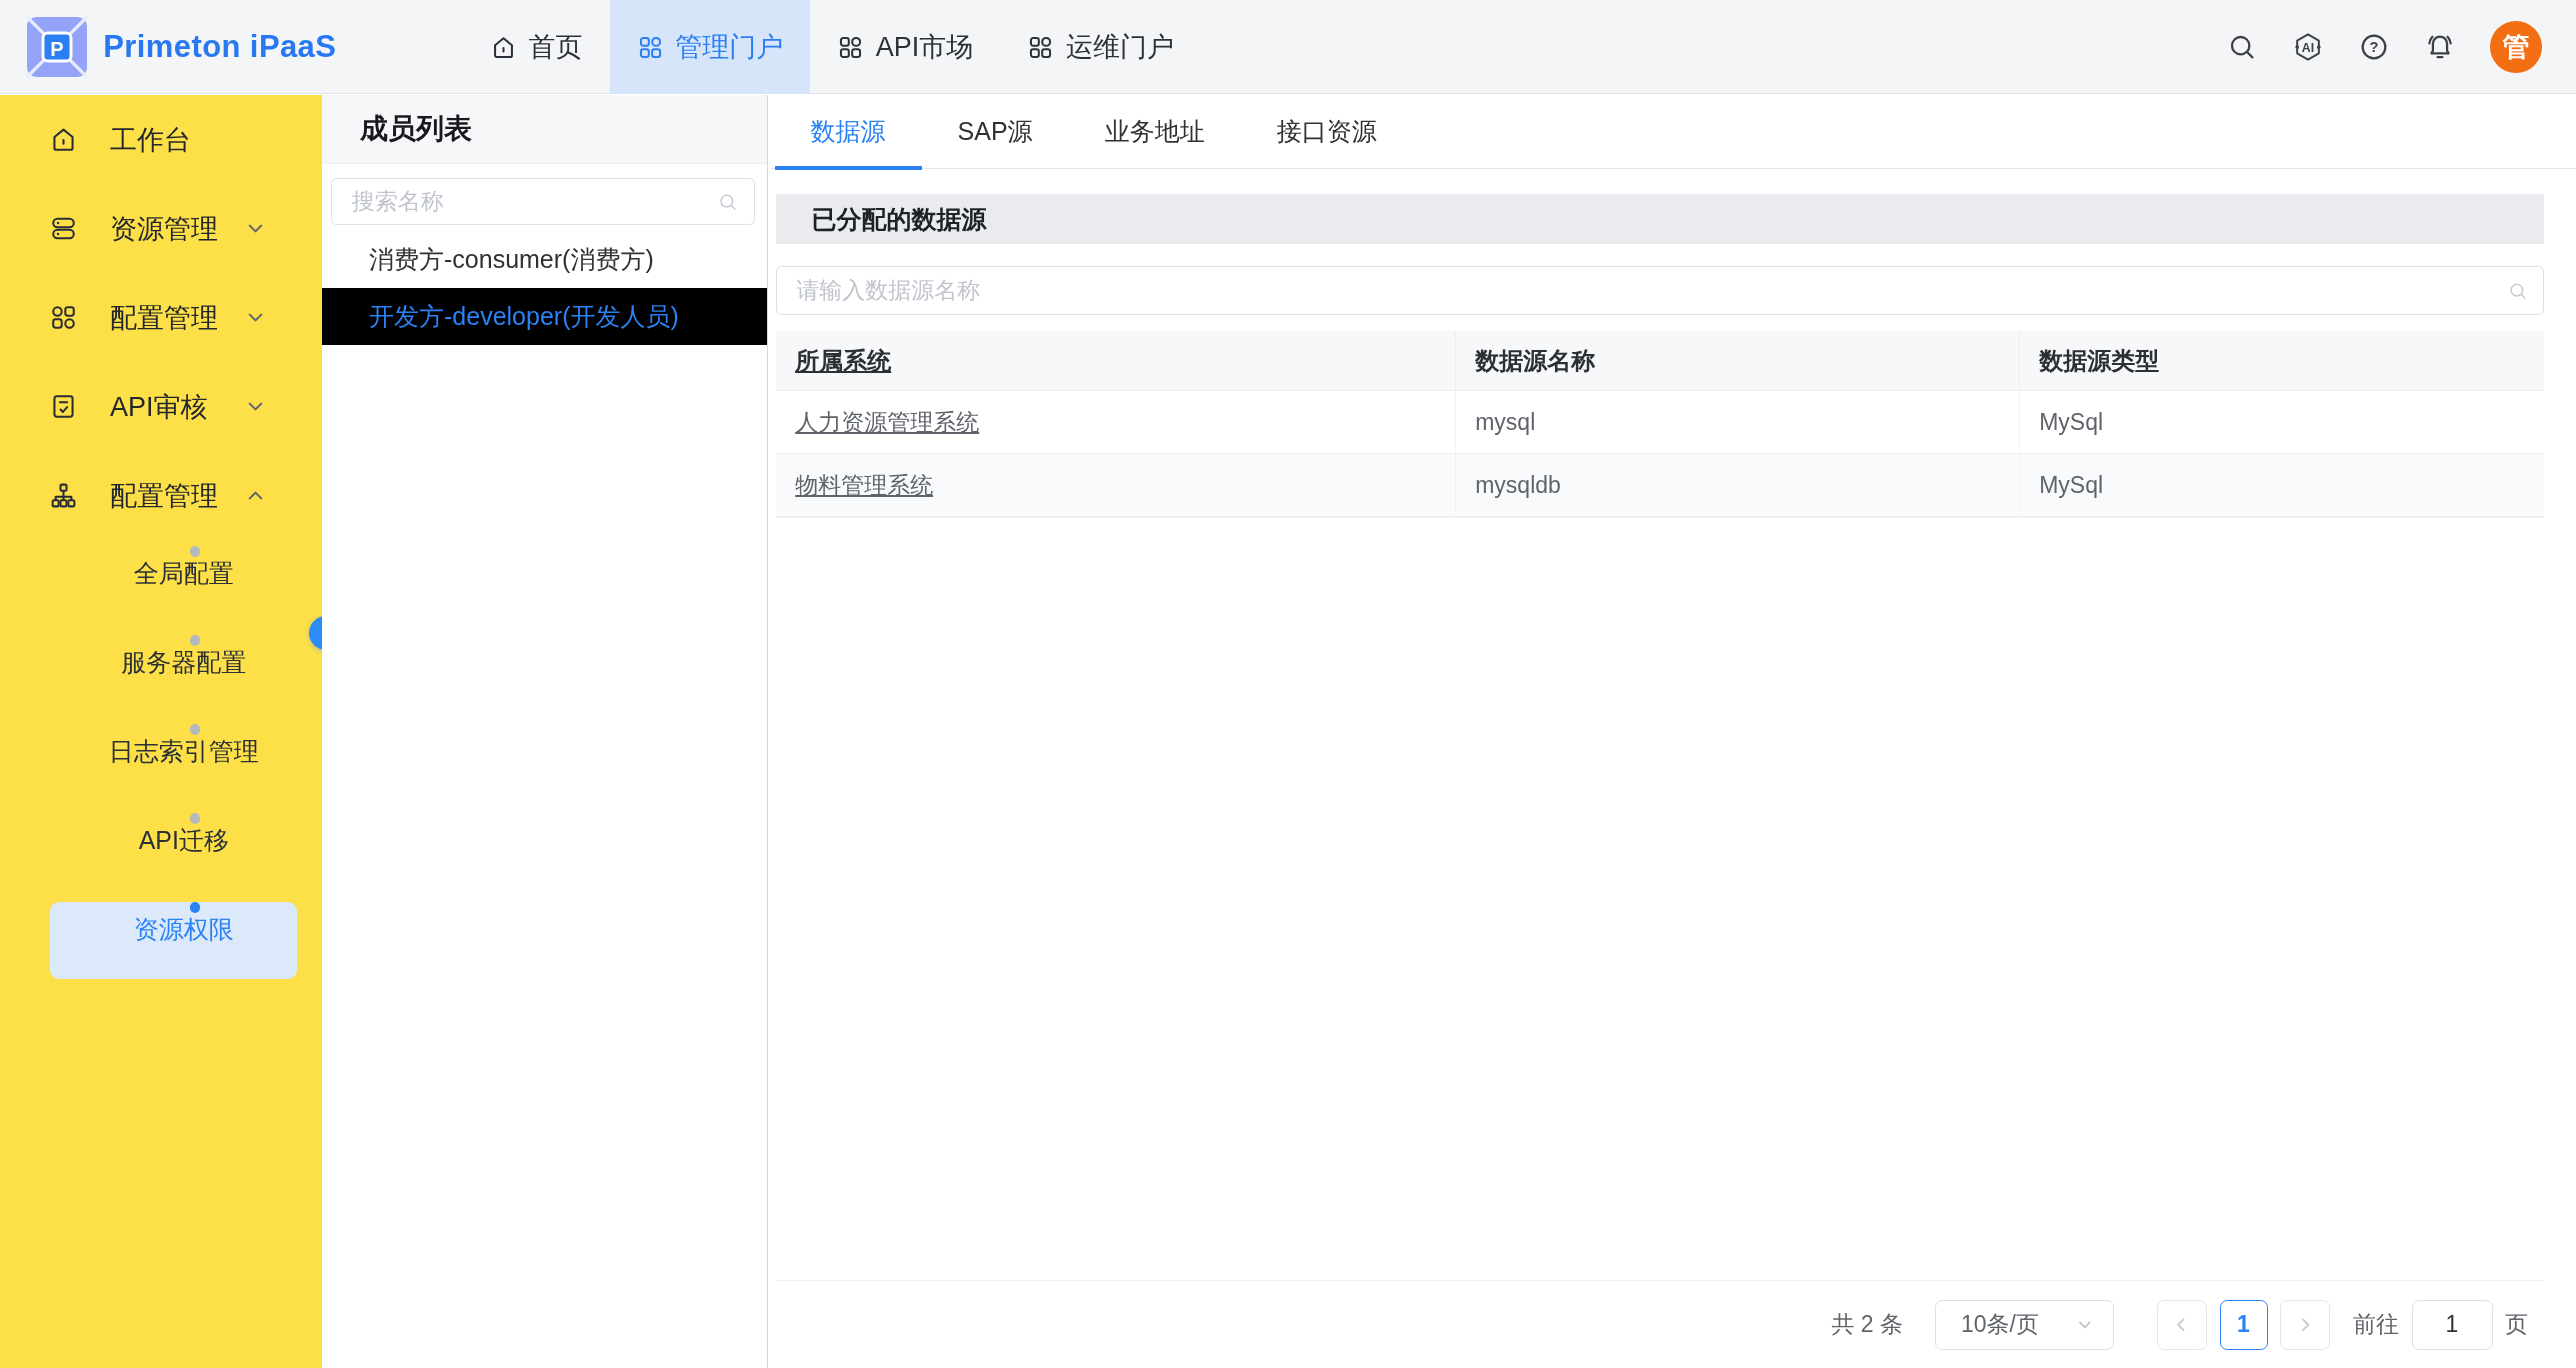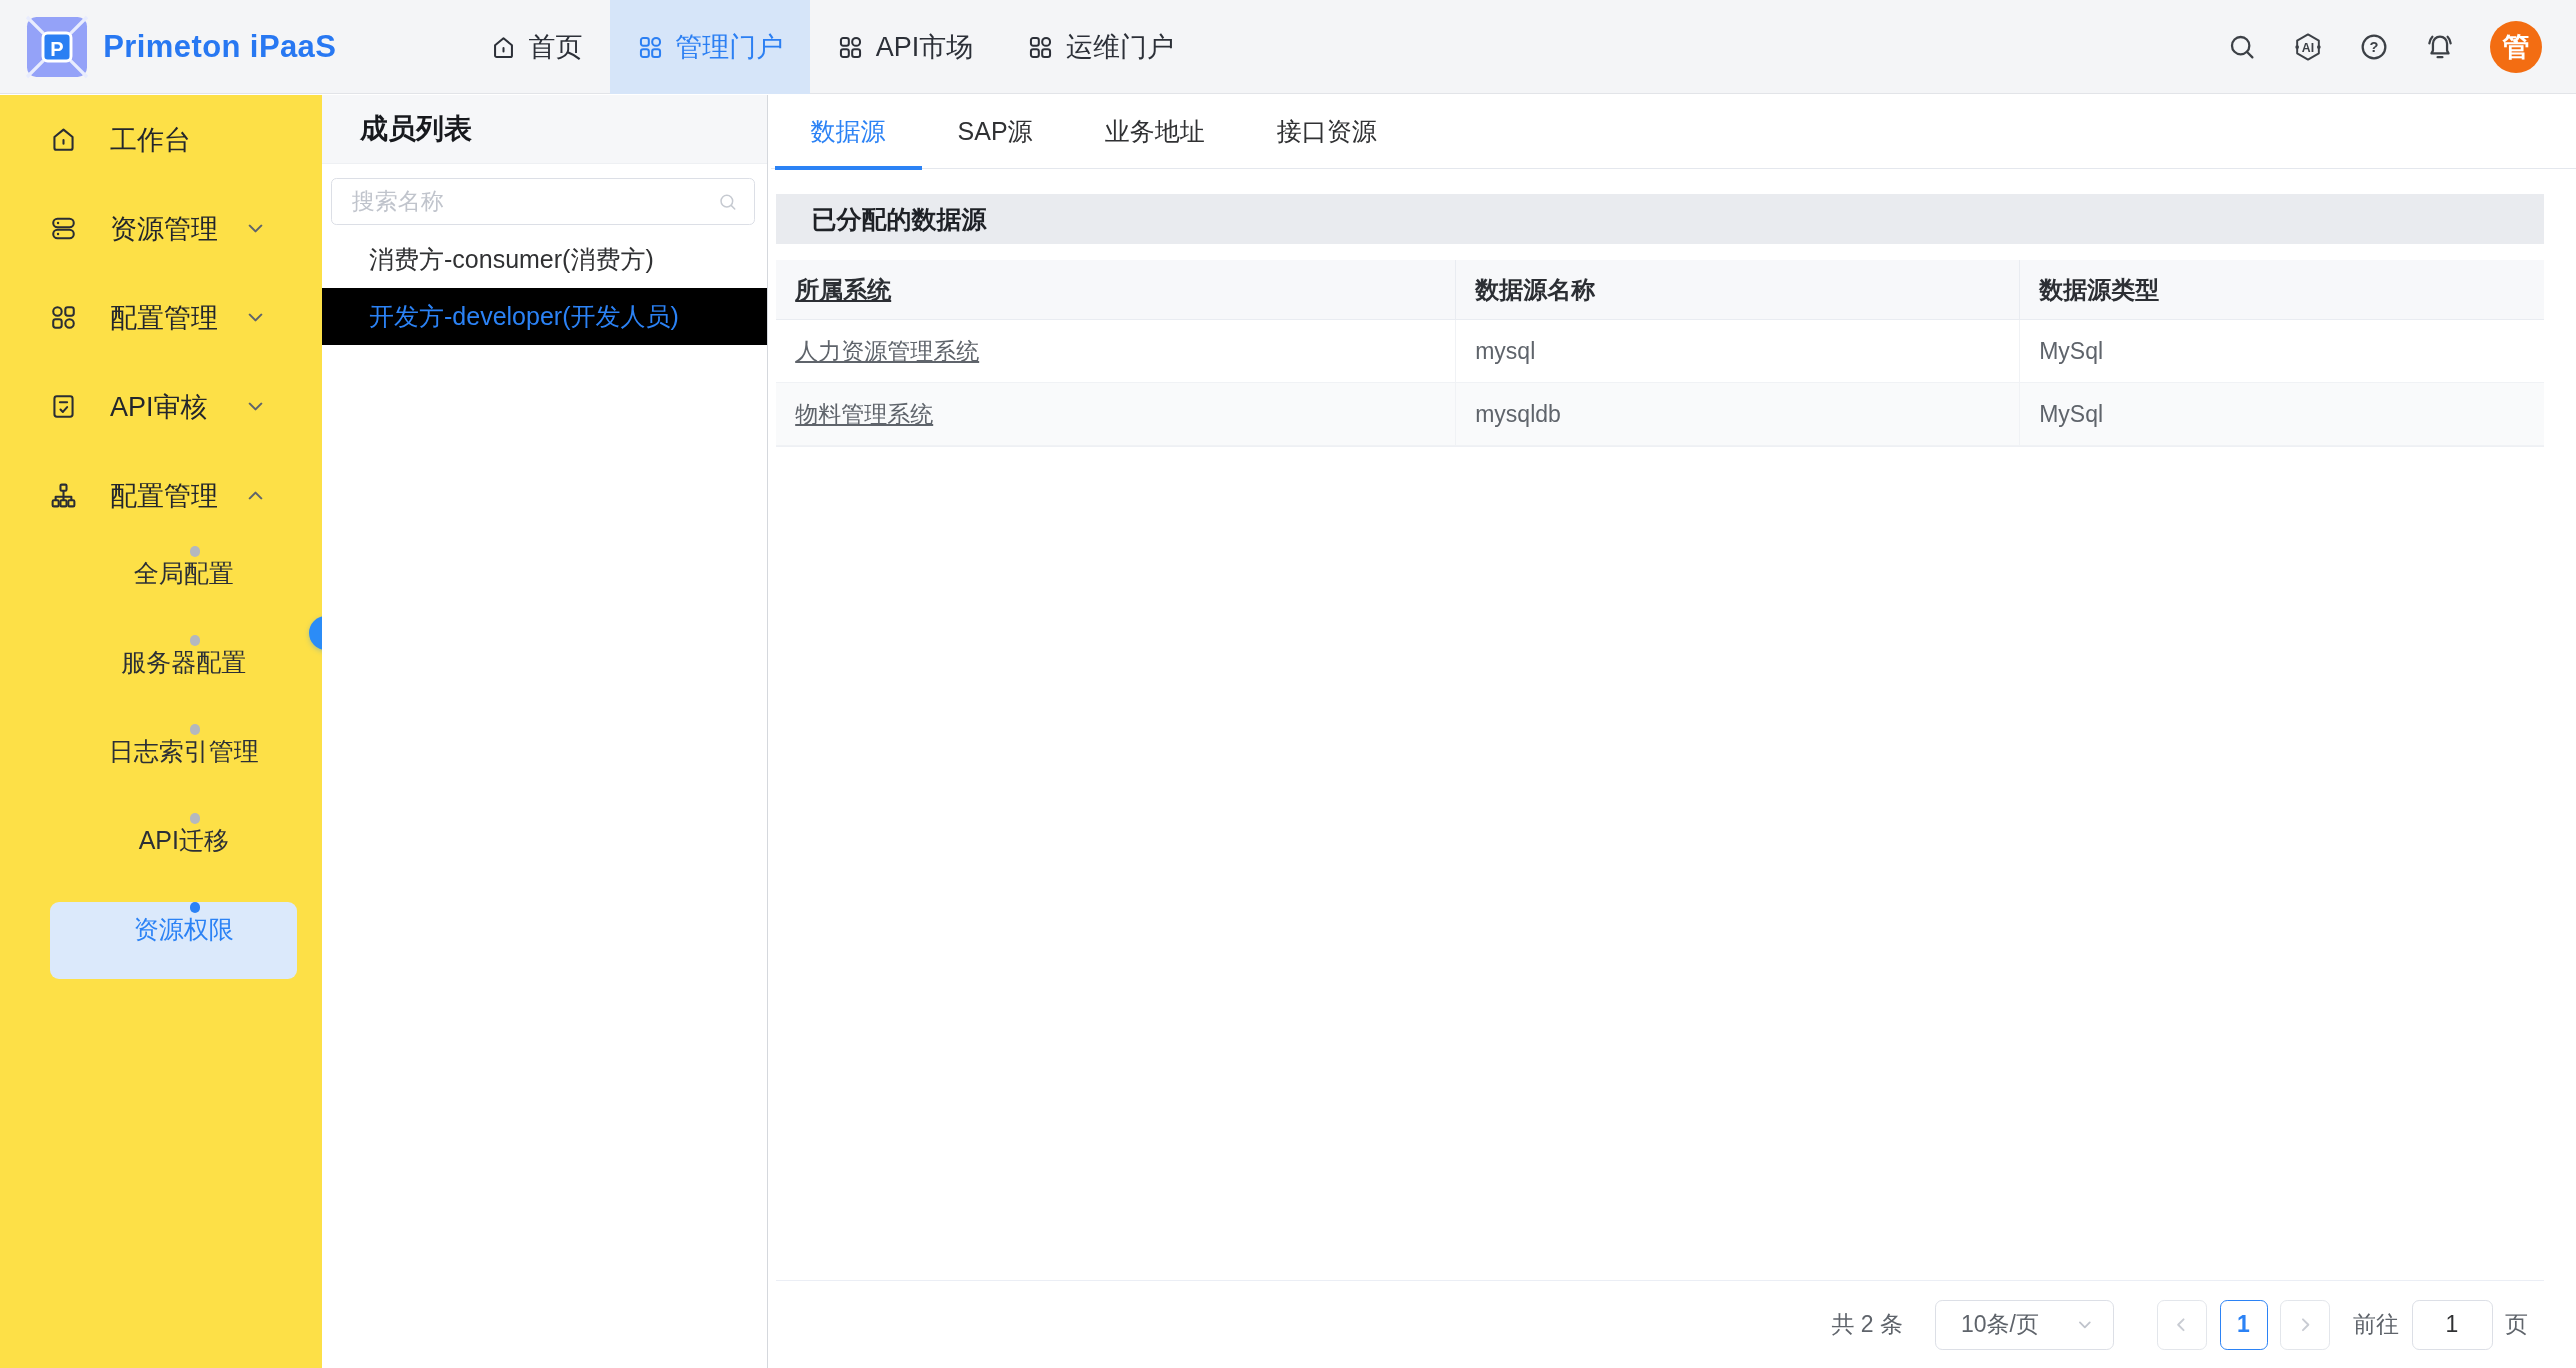--- a/index.html
+++ b/index.html
@@ -341,20 +341,27 @@
       <div class="tab">
         <span>接口资源</span>
       </div>
     </div>
 
     <div class="content-inner">
       <div class="section-bar">
         <span class="section-title">已分配的数据源</span>
       </div>
 
+      <div class="ds-search">
+        <input type="text" placeholder="请输入数据源名称" style="">
+        <svg class="input-search-icon" viewBox="0 0 24 24" fill="none" stroke="currentColor" stroke-width="1.7" stroke-linecap="round">
+          <circle cx="11" cy="11" r="6.5"></circle>
+            <path d="m15.8 15.8 4 4"></path>
+        </svg>
+      </div>
 
       <div class="table">
         <div class="trow thead">
           <div class="th c1">所属系统</div>
           <div class="th c2">数据源名称</div>
           <div class="th c3">数据源类型</div>
         </div>
         <div class="trow tr">
           <div class="td c1">人力资源管理系统</div>
           <div class="td c2">mysql</div>

